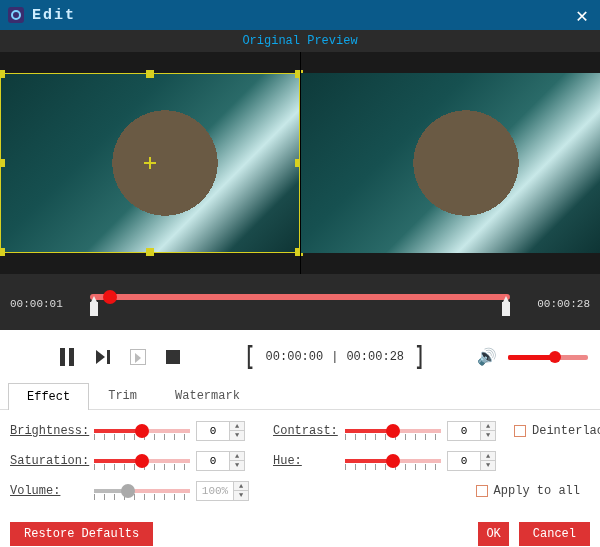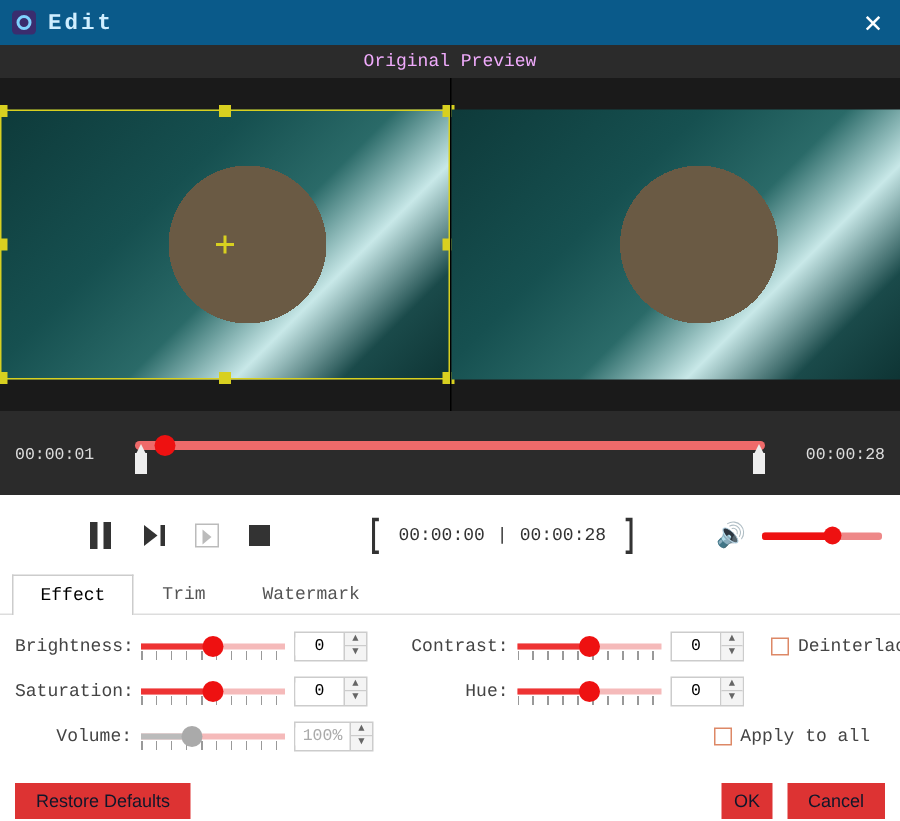--- a/index.html
+++ b/index.html
@@ -3,21 +3,21 @@
 <meta charset="utf-8">
 <style>
   * { box-sizing: border-box; margin: 0; padding: 0; font-family: "SimSun", "Courier New", monospace; }
   body { width: 600px; height: 547px; background: #fff; overflow: hidden; }
   .titlebar { background: #0a5a8a; height: 30px; display: flex; align-items: center; padding: 0 8px; }
   .titlebar .logo { width: 16px; height: 16px; background: #3a2d6e; border-radius: 3px; display: flex; align-items: center; justify-content: center; margin-right: 8px; }
   .titlebar .logo::after { content: ""; width: 6px; height: 6px; border: 2px solid #7fd3ff; border-radius: 50%; }
   .titlebar .title { color: #cfeeff; font-size: 15px; font-weight: bold; letter-spacing: 2px; }
   .titlebar .close { margin-left: auto; color: #fff; font-size: 20px; cursor: pointer; padding: 0 4px; }
   .preview-header { display: flex; background: #2b2b2b; }
-  .preview-header > div { flex: 1; text-align: center; color: #f0abfc; font-size: 12px; padding: 4px 0; }
+  .preview-header > div { flex: 1; text-align: center; color: #0ea5e9; font-size: 12px; padding: 4px 0; }
   .preview-row { display: flex; background: #1a1a1a; height: 222px; }
   .preview { flex: 1; position: relative; display: flex; align-items: center; justify-content: center; }
   .preview + .preview { border-left: 1px solid #000; }
   .imgbox { position: relative; width: 100%; }
   .fake-img { width: 300px; height: 180px; background:
     radial-gradient(circle at 55% 50%, #6a5a44 0 28%, transparent 28%),
     linear-gradient(135deg, #0e3a3a 0%, #165050 35%, #2a6a68 55%, #c8e8e8 70%, #1a4a4a 85%, #0e3434 100%);
     position: relative; }
   .crop { position: absolute; inset: 0; border: 1px solid #d8d020; }
   .handle { position: absolute; width: 8px; height: 8px; background: #d8d020; }
@@ -55,37 +55,37 @@
   .vol-icon::before { content: "\1F50A"; font-size: 16px; color: #333; }
   .mini-slider { width: 80px; height: 5px; background: #e88; position: relative; border-radius: 2px; }
   .mini-slider .fill { position: absolute; left: 0; top: 0; bottom: 0; width: 55%; background: #e11; border-radius: 2px; }
   .mini-slider .knob { position: absolute; left: 52%; top: -4px; width: 12px; height: 12px; background: #e11; border-radius: 50%; }
   .tabs { display: flex; border-bottom: 1px solid #ddd; padding-left: 8px; gap: 0; }
   .tab { padding: 6px 18px; font-size: 12px; color: #555; cursor: pointer; border: 1px solid transparent; border-bottom: none; }
   .tab.active { border-color: #ccc; background: #fff; position: relative; top: 1px; color: #000; }
   .panel { padding: 10px 10px 6px; font-size: 12px; color: #444; }
   .row { display: flex; align-items: center; margin-bottom: 8px; }
   .field { display: flex; align-items: center; gap: 6px; }
-  .lbl { width: 78px; text-align: right; }
+  .lbl { width: 78px; text-align: left; text-decoration: underline; }
   .pslider { width: 96px; height: 22px; position: relative; }
   .pslider .bar { position: absolute; left: 0; right: 0; top: 9px; height: 4px; background: #f5baba; }
   .pslider .barfill { position: absolute; left: 0; top: 9px; height: 4px; background: #e33; width: 50%; }
   .pslider .knb { position: absolute; top: 4px; left: calc(50% - 7px); width: 14px; height: 14px; background: #e11; border-radius: 50%; }
   .pslider.gray .barfill { background: #bbb; width: 35%; }
   .pslider.gray .knb { background: #aaa; left: calc(35% - 7px); }
   .ticks { position: absolute; left: 0; right: 0; top: 14px; height: 6px; background: repeating-linear-gradient(90deg, #999 0 1px, transparent 1px 10px); }
   .spin { display: flex; align-items: center; border: 1px solid #ccc; height: 20px; }
   .spin input { width: 32px; border: none; text-align: center; font-size: 11px; outline: none; background: #fff; }
   .spin .arrows { display: flex; flex-direction: column; border-left: 1px solid #ccc; }
   .spin .arrows span { width: 14px; height: 9px; font-size: 7px; line-height: 9px; text-align: center; color: #666; cursor: pointer; background: #f4f4f4; }
   .spin .arrows span:first-child { border-bottom: 1px solid #ccc; }
   .chk { display: flex; align-items: center; gap: 6px; margin-left: 18px; }
   .chkbox { width: 12px; height: 12px; border: 1px solid #d86; background: #fff; }
   .footer { display: flex; align-items: center; padding: 6px 10px 10px; gap: 10px; }
-  .btn { border: none; padding: 5px 14px; font-size: 12px; cursor: pointer; color: #0f172a; background: #d33; font-family: Liberation Sans, sans-serif; }
+  .btn { border: none; padding: 5px 14px; font-size: 12px; cursor: pointer; color: #ffffff; background: #d33; font-family: Liberation Mono, monospace; }
   .btn.restore { background: #d33; }
   .footer .spacer { flex: 1; }
 </style>
 </head>
 <body>
 
 <div class="titlebar">
   <div class="logo"></div>
   <div class="title">Edit</div>
   <div class="close">✕</div>

